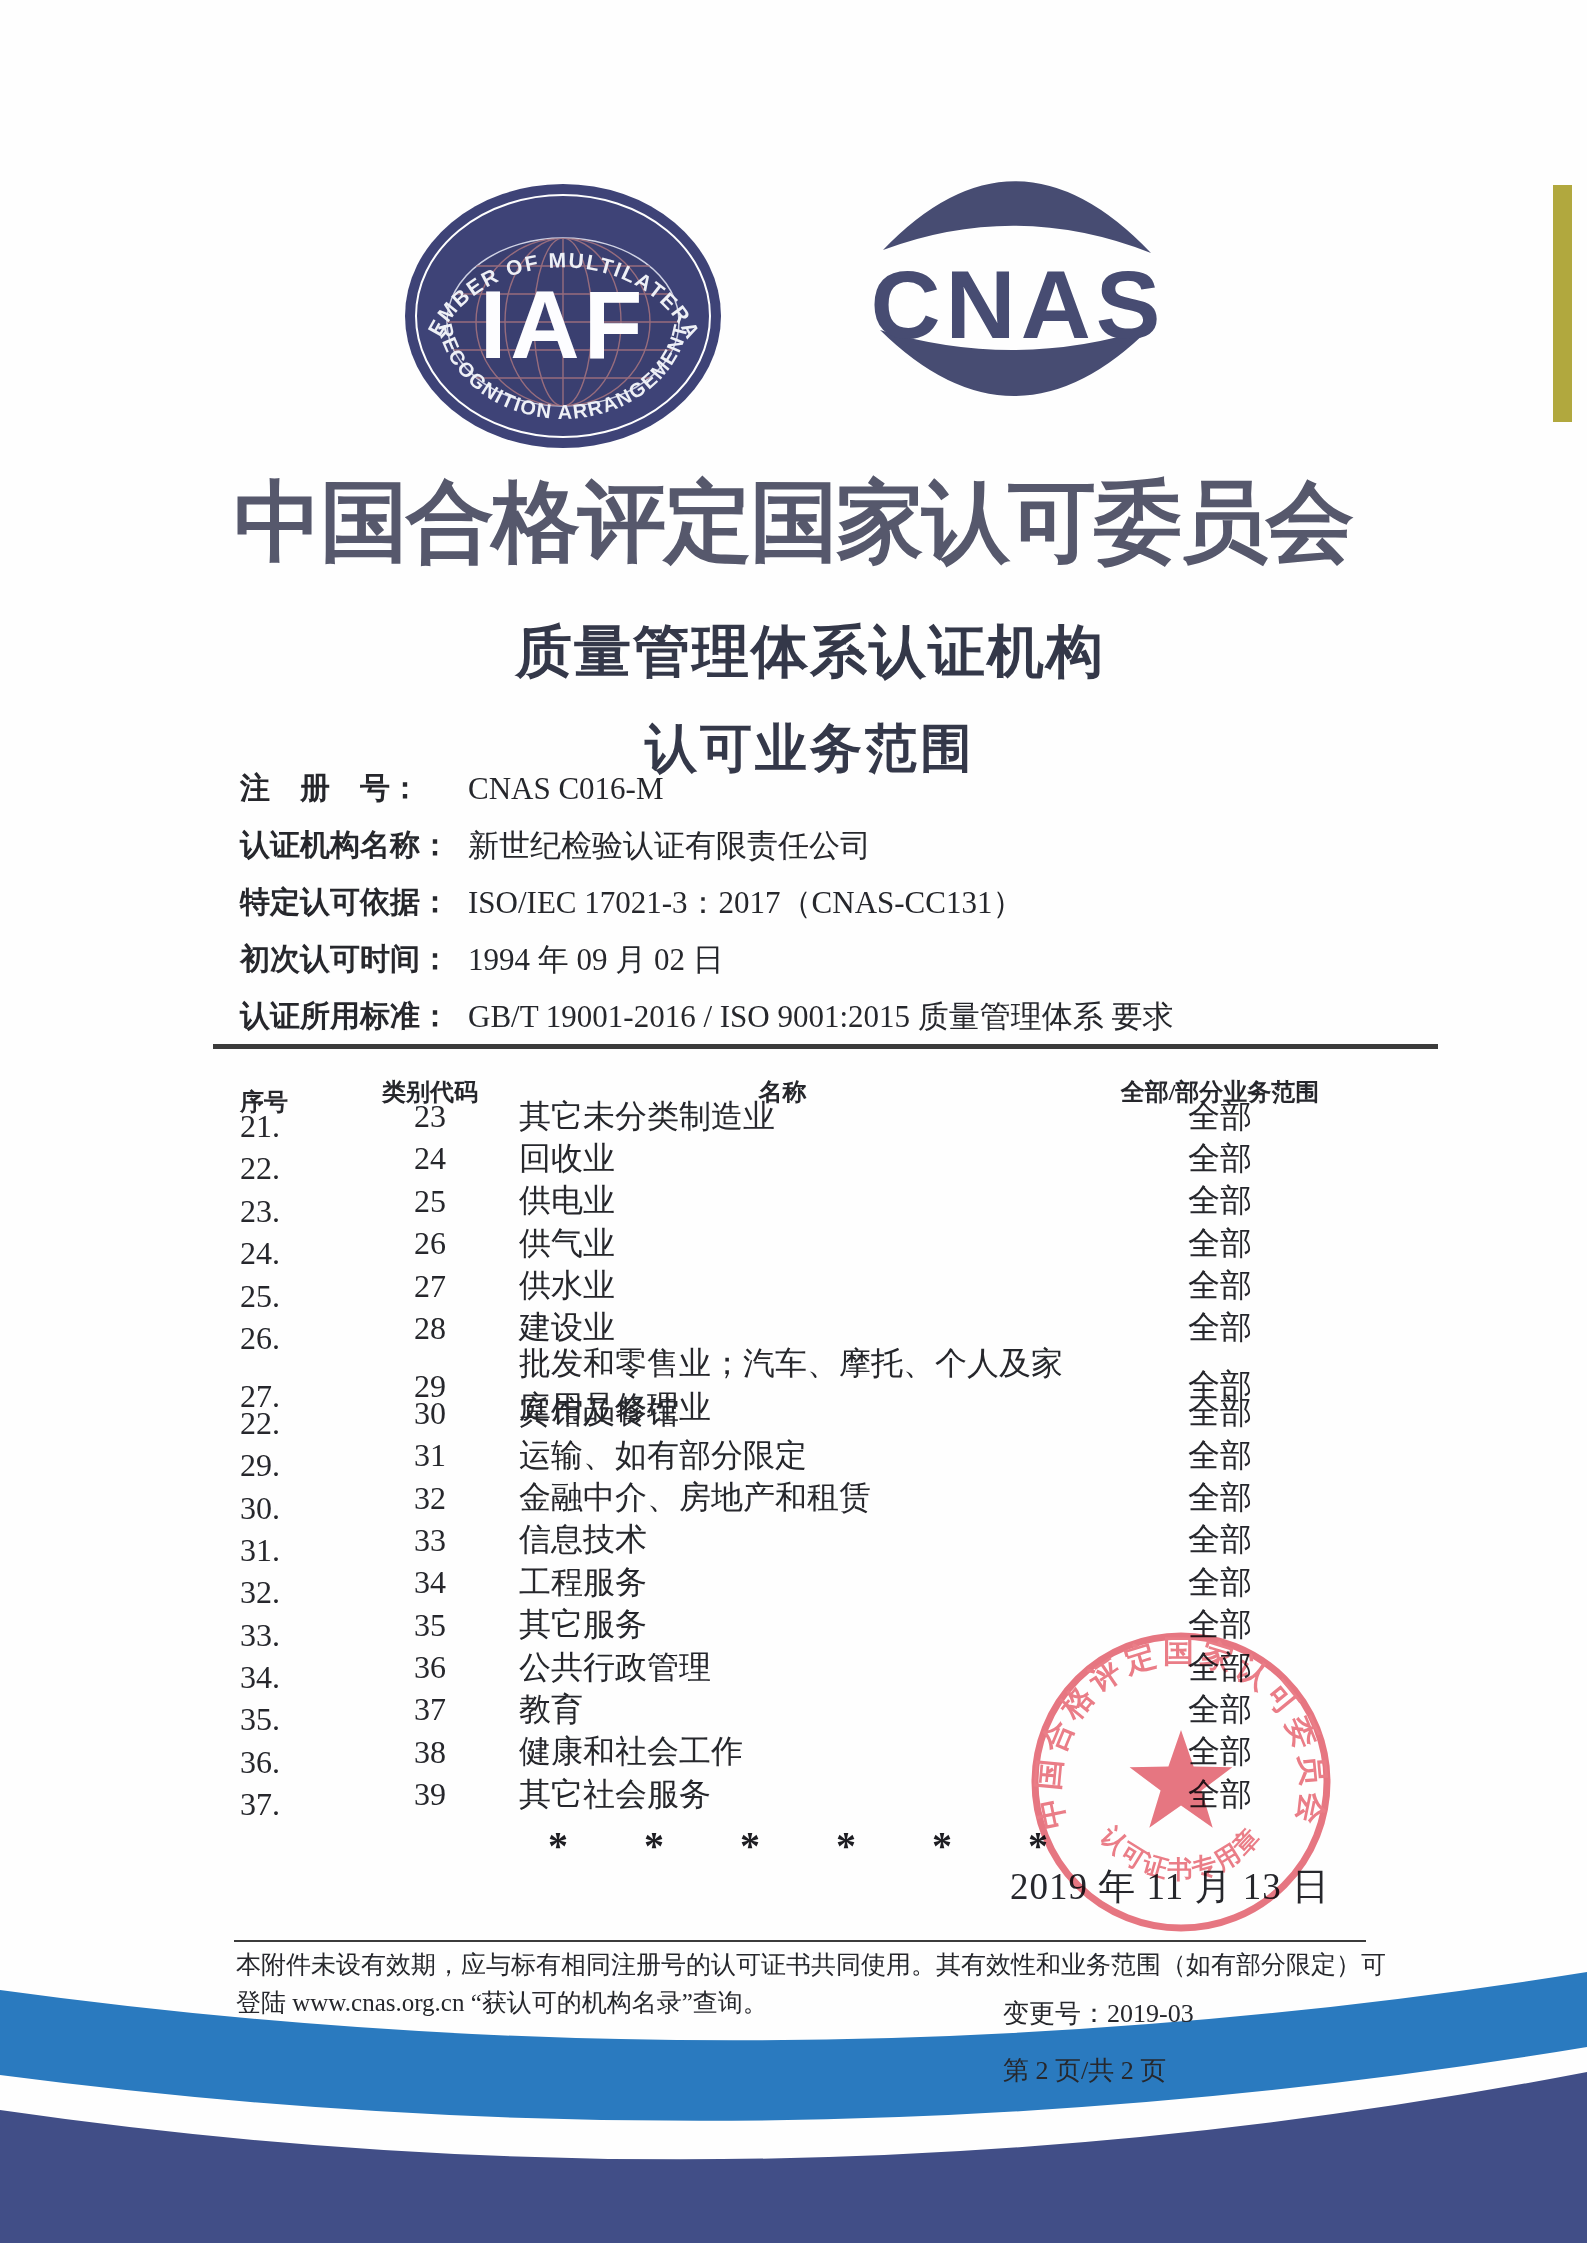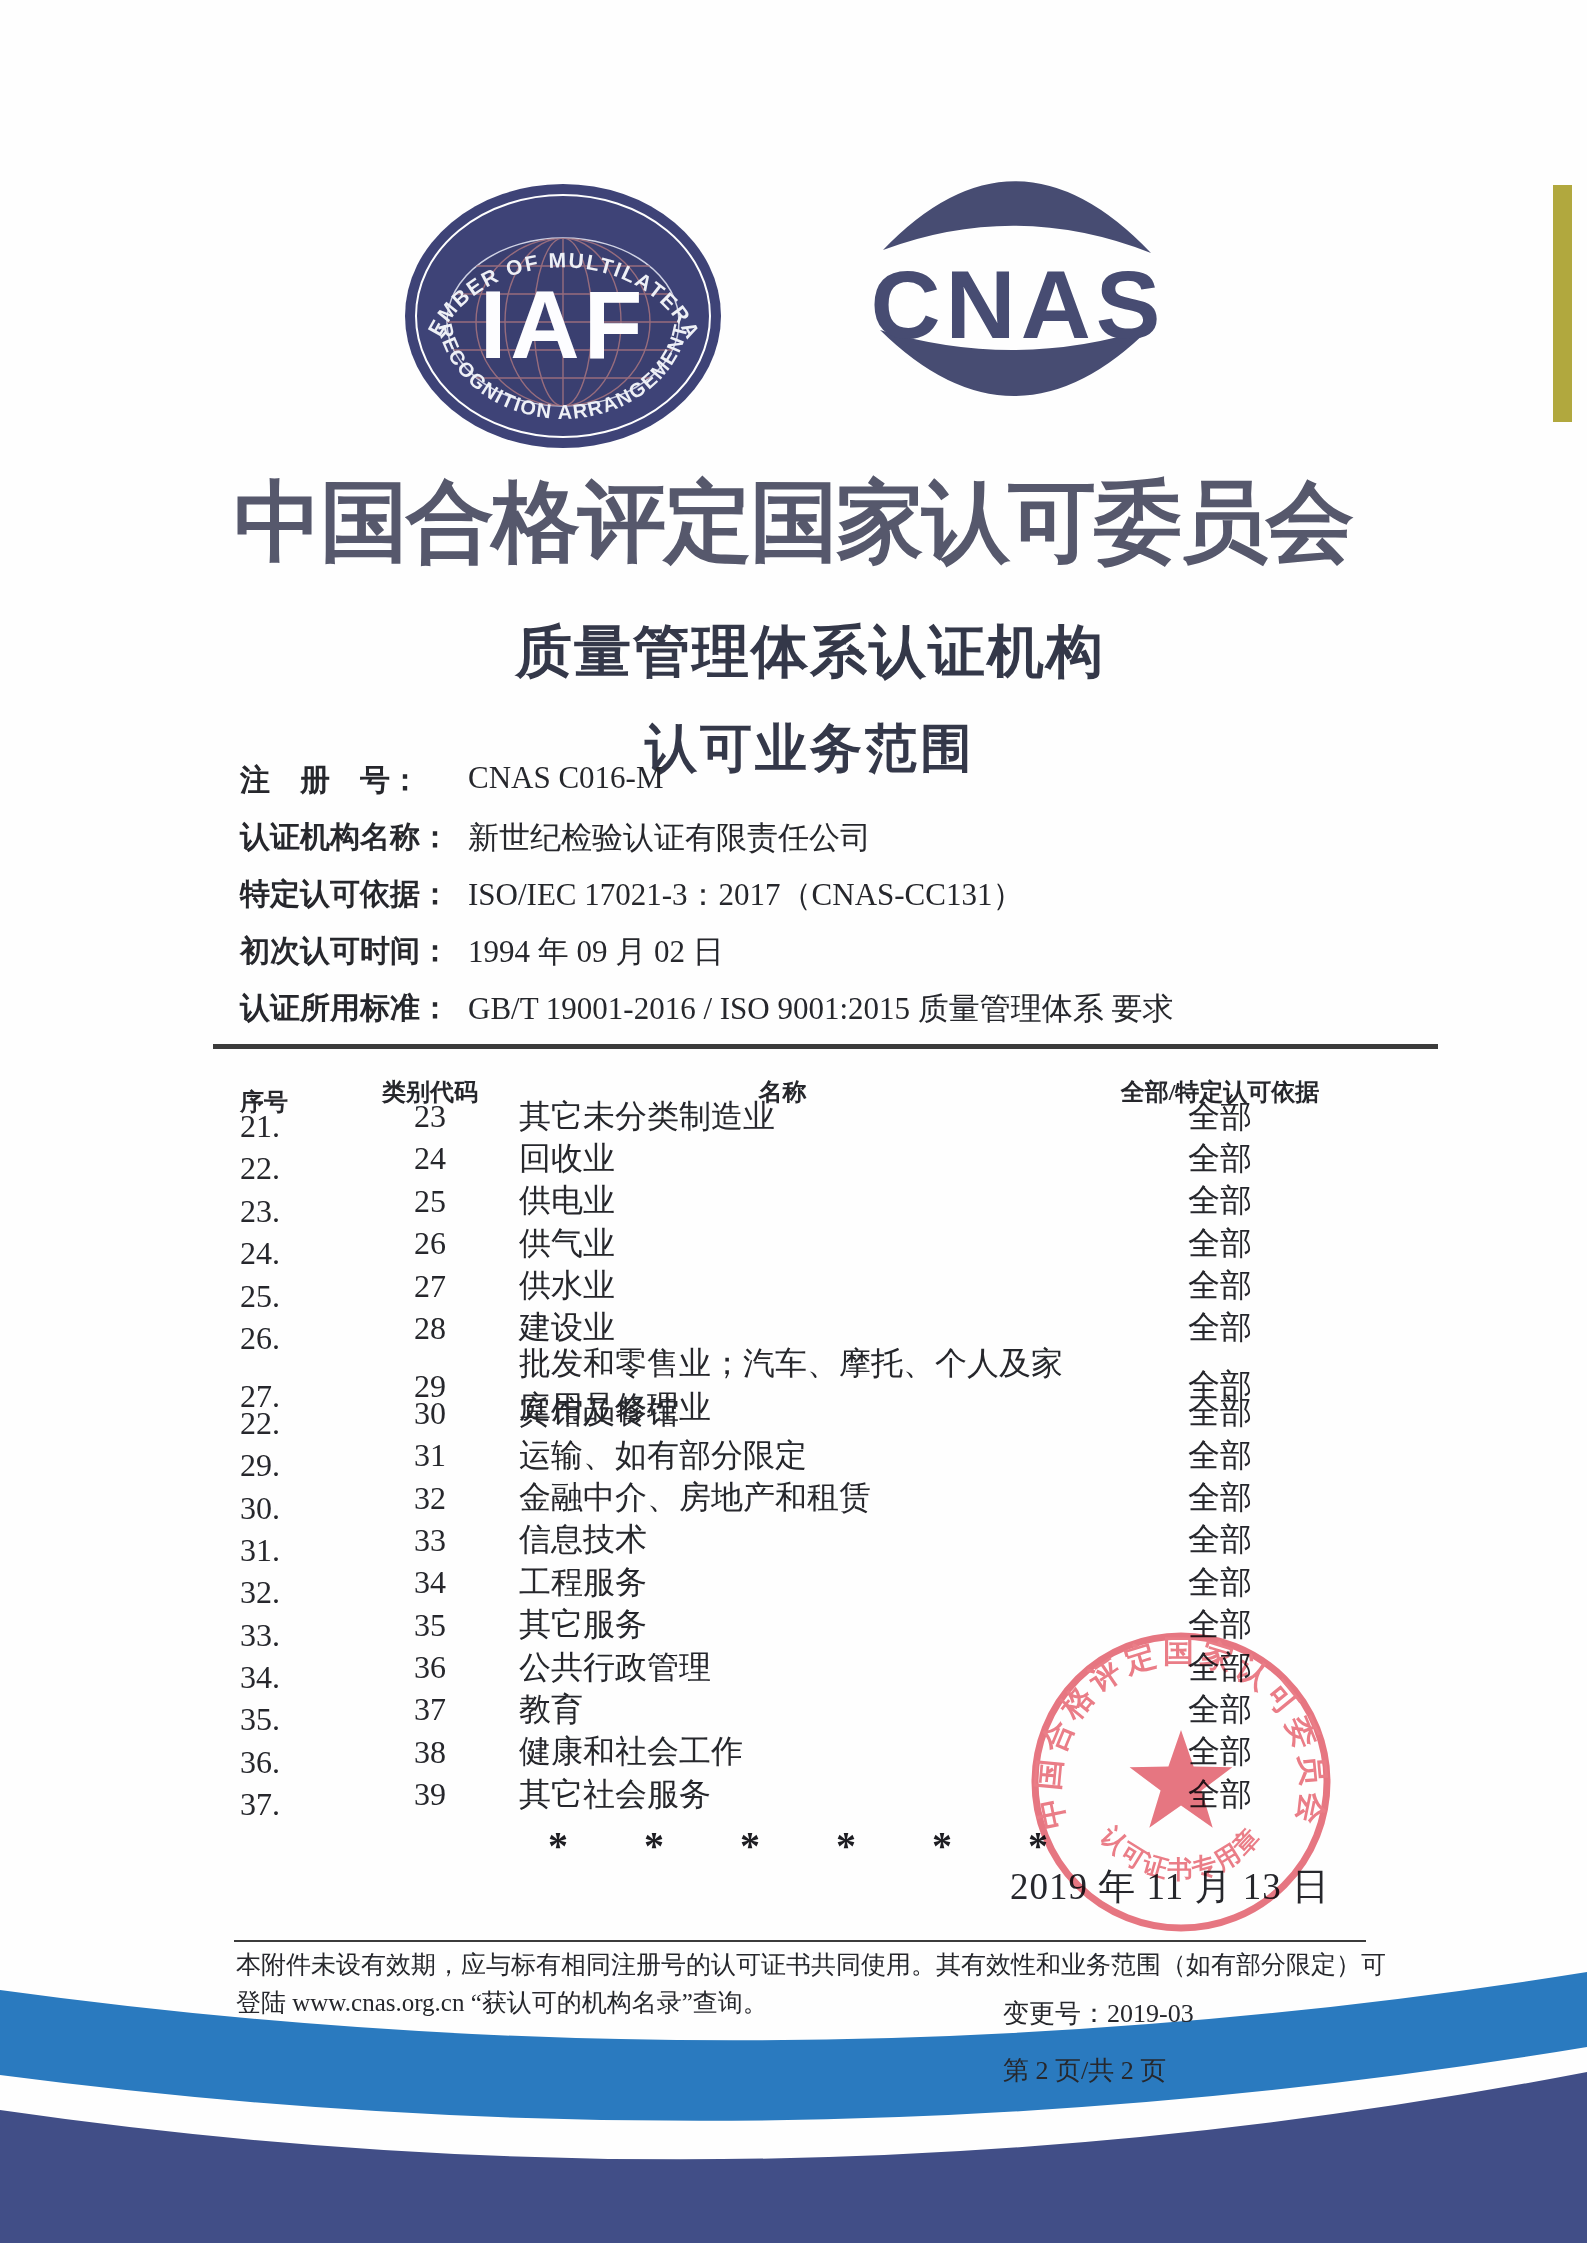--- a/index.html
+++ b/index.html
@@ -21,21 +21,21 @@
   }
   .sub1, .sub2 {
     position:absolute; left:237px; width:1130px; margin:8px; text-align:center;
     font-family:"Liberation Sans", sans-serif; font-weight:700; color:var(--subtitle);
     white-space:nowrap;
   }
   .sub1 { top:606px; font-size:57px; letter-spacing:2px; }
   .sub2 { top:706px; font-size:52px; letter-spacing:3px; }
 
   .fields { position:absolute; left:240px; top:760px; width:1200px; }
-  .field-row { height:57px; display:flex; align-items:flex-start; }
+  .field-row { height:57px; display:flex; align-items:center; }
   .flabel { display:inline-block; width:228px; font-weight:700; font-size:30px; white-space:nowrap; }
   .fvalue { font-size:31px; white-space:nowrap; }
 
   .thick-rule { position:absolute; left:213px; top:1044px; width:1225px; height:5px; background:var(--rule); }
 
   .thead, .trow { display:grid; grid-template-columns:140px 130px 1fr 300px; align-items:center; }
   .thead { position:absolute; left:225px; top:1066px; width:1145px; font-size:24px; font-weight:700; }
   .tbody { position:absolute; left:225px; top:1088px; width:1145px; }
   .trow { height:42.4px; font-size:32px; }
   .c-no { padding-left:15px;margin-top:20px; }
@@ -135,21 +135,21 @@
         <span class="fvalue">GB/T 19001-2016 / ISO 9001:2015 质量管理体系 要求</span>
       </div>
     </div>
 
   <div class="thick-rule"></div>
 
   <div class="thead">
     <span class="c-no">序号</span>
     <span class="c-code">类别代码</span>
     <span class="c-name th-name">名称</span>
-    <span class="c-scope">全部/特定认可依据</span>
+    <span class="c-scope">全部/部分业务范围</span>
   </div>
 
   <div class="tbody">
 
       <div class="trow">
         <span class="c-no">21.</span>
         <span class="c-code">23</span>
         <span class="c-name">其它未分类制造业</span>
         <span class="c-scope">全部</span>
       </div>

